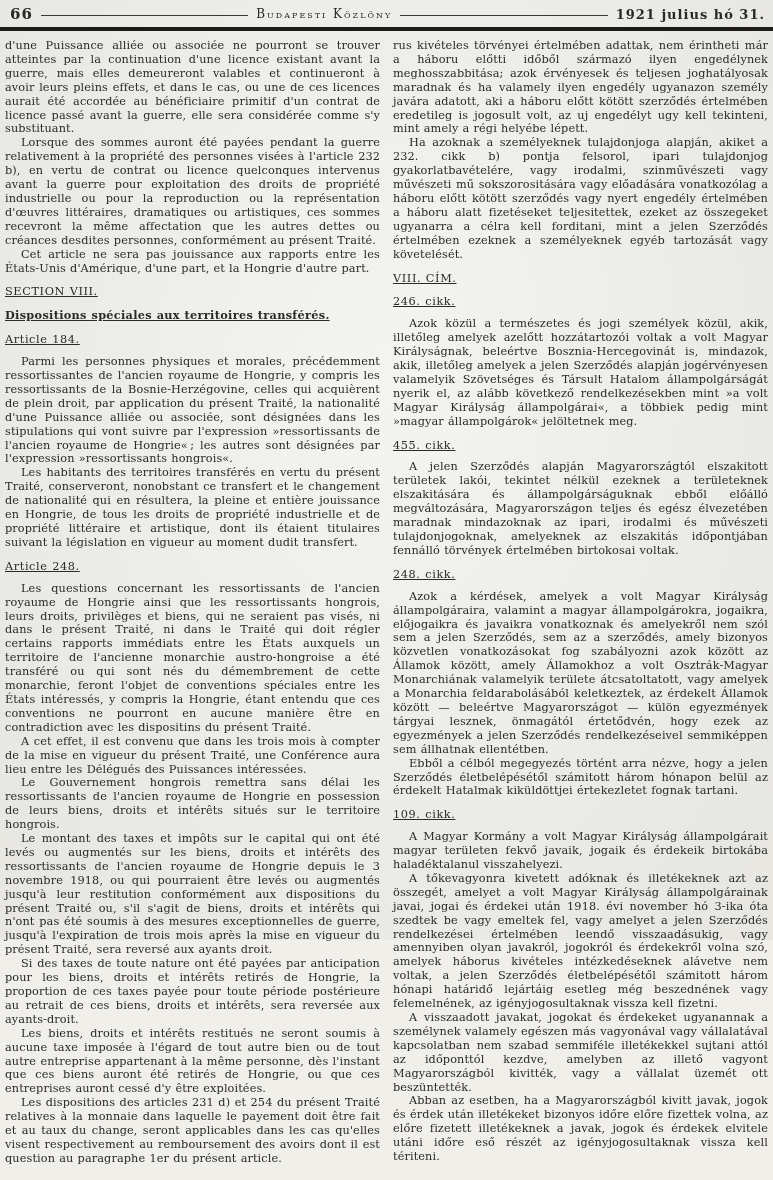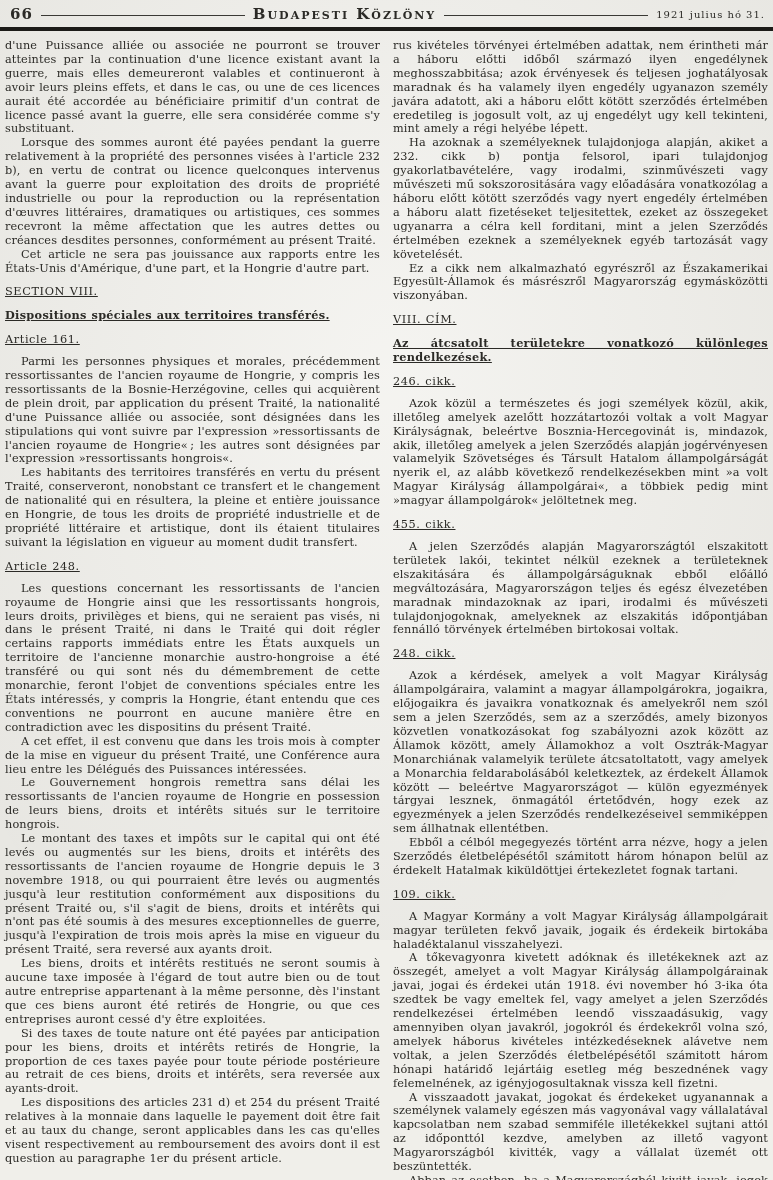--- a/index.html
+++ b/index.html
@@ -30,31 +30,32 @@
     letter-spacing: 1px;
     padding-left: 4px;
   }
   .masthead .rule-seg {
     flex: 1;
     height: 1px;
     background: #3a3935;
     margin-top: 2px;
   }
   .masthead .gazette-title {
-    font-size: 15px;
-    font-weight: bold;
+    font-size: 12px;
+    font-weight: normal;
     font-variant: small-caps;
     letter-spacing: 2px;
     white-space: nowrap;
   }
   .masthead .issue-date {
-    font-size: 10px;
+    font-size: 13px;
     letter-spacing: 1px;
     white-space: nowrap;
     padding-right: 2px;
+    font-weight: bold;
   }
   .head-bar {
     height: 4px;
     background: #1c1b18;
     margin: 1px 0 0 0;
   }
   
   .columns {
     display: flex;
     gap: 13px;
@@ -94,38 +95,36 @@
   </div>
   <div class="head-bar"></div>
 
   <div class="columns">
     <div class="col" id="left-col">
         <div class="p noindent">d'une Puissance alliée ou associée ne pourront se trouver atteintes par la continuation d'une licence existant avant la guerre, mais elles demeureront valables et continueront à avoir leurs pleins effets, et dans le cas, ou une de ces licences aurait été accordée au bénéficiaire primitif d'un contrat de licence passé avant la guerre, elle sera considérée comme s'y substituant.</div>
         <div class="p">Lorsque des sommes auront été payées pendant la guerre relativement à la propriété des personnes visées à l'article 232 b), en vertu de contrat ou licence quelconques intervenus avant la guerre pour exploitation des droits de propriété industrielle ou pour la reproduction ou la représentation d'œuvres littéraires, dramatiques ou artistiques, ces sommes recevront la même affectation que les autres dettes ou créances desdites personnes, conformément au présent Traité.</div>
         <div class="p">Cet article ne sera pas jouissance aux rapports entre les États-Unis d'Amérique, d'une part, et la Hongrie d'autre part.</div>
         <div class="h">SECTION VIII.</div>
         <div class="h bold">Dispositions spéciales aux territoires transférés.</div>
-        <div class="h">Article 161.</div>
+        <div class="h">Article 184.</div>
         <div class="p">Parmi les personnes physiques et morales, précédemment ressortissantes de l'ancien royaume de Hongrie, y compris les ressortissants de la Bosnie-Herzégovine, celles qui acquièrent de plein droit, par application du présent Traité, la nationalité d'une Puissance alliée ou associée, sont désignées dans les stipulations qui vont suivre par l'expression »ressortissants de l'ancien royaume de Hongrie« ; les autres sont désignées par l'expression »ressortissants hongrois«.</div>
         <div class="p">Les habitants des territoires transférés en vertu du présent Traité, conserveront, nonobstant ce transfert et le changement de nationalité qui en résultera, la pleine et entière jouissance en Hongrie, de tous les droits de propriété industrielle et de propriété littéraire et artistique, dont ils étaient titulaires suivant la législation en vigueur au moment dudit transfert.</div>
         <div class="h">Article 248.</div>
         <div class="p">Les questions concernant les ressortissants de l'ancien royaume de Hongrie ainsi que les ressortissants hongrois, leurs droits, privilèges et biens, qui ne seraient pas visés, ni dans le présent Traité, ni dans le Traité qui doit régler certains rapports immédiats entre les États auxquels un territoire de l'ancienne monarchie austro-hongroise a été transféré ou qui sont nés du démembrement de cette monarchie, feront l'objet de conventions spéciales entre les États intéressés, y compris la Hongrie, étant entendu que ces conventions ne pourront en aucune manière être en contradiction avec les dispositins du présent Traité.</div>
         <div class="p">A cet effet, il est convenu que dans les trois mois à compter de la mise en vigueur du présent Traité, une Conférence aura lieu entre les Délégués des Puissances intéressées.</div>
         <div class="p">Le Gouvernement hongrois remettra sans délai les ressortissants de l'ancien royaume de Hongrie en possession de leurs biens, droits et intérêts situés sur le territoire hongrois.</div>
         <div class="p">Le montant des taxes et impôts sur le capital qui ont été levés ou augmentés sur les biens, droits et intérêts des ressortissants de l'ancien royaume de Hongrie depuis le 3 novembre 1918, ou qui pourraient être levés ou augmentés jusqu'à leur restitution conformément aux dispositions du présent Traité ou, s'il s'agit de biens, droits et intérêts qui n'ont pas été soumis à des mesures exceptionnelles de guerre, jusqu'à l'expiration de trois mois après la mise en vigueur du présent Traité, sera reversé aux ayants droit.</div>
+        <div class="p">Si des taxes de toute nature ont été payées par anticipation pour les biens, droits et intérêts retirés de Hongrie, la proportion de ces taxes payée pour toute période postérieure au retrait de ces biens, droits et intérêts, sera reversée aux ayants-droit.</div>
         <div class="p">Les biens, droits et intérêts restitués ne seront soumis à aucune taxe imposée à l'égard de tout autre bien ou de tout autre entreprise appartenant à la même personne, dès l'instant que ces biens auront été retirés de Hongrie, ou que ces entreprises auront cessé d'y être exploitées.</div>
-        <div class="p">Si des taxes de toute nature ont été payées par anticipation pour les biens, droits et intérêts retirés de Hongrie, la proportion de ces taxes payée pour toute période postérieure au retrait de ces biens, droits et intérêts, sera reversée aux ayants-droit.</div>
         <div class="p">Les dispositions des articles 231 d) et 254 du présent Traité relatives à la monnaie dans laquelle le payement doit être fait et au taux du change, seront applicables dans les cas qu'elles visent respectivement au remboursement des avoirs dont il est question au paragraphe 1er du présent article.</div>
       </div>
     <div class="col" id="right-col">
         <div class="p noindent">rus kivételes törvényei értelmében adattak, nem érintheti már a háboru előtti időből származó ilyen engedélynek meghosszabbitása; azok érvényesek és teljesen joghatályosak maradnak és ha valamely ilyen engedély ugyanazon személy javára adatott, aki a háboru előtt kötött szerződés értelmében eredetileg is jogosult volt, az uj engedélyt ugy kell tekinteni, mint amely a régi helyébe lépett.</div>
         <div class="p">Ha azoknak a személyeknek tulajdonjoga alapján, akiket a 232. cikk b) pontja felsorol, ipari tulajdonjog gyakorlatbavételére, vagy irodalmi, szinművészeti vagy művészeti mű sokszorositására vagy előadására vonatkozólag a háboru előtt kötött szerződés vagy nyert engedély értelmében a háboru alatt fizetéseket teljesitettek, ezeket az összegeket ugyanarra a célra kell forditani, mint a jelen Szerződés értelmében ezeknek a személyeknek egyéb tartozását vagy követelését.</div>
-        <div class="p">Ez a cikk nem alkalmazható egyrészről az Északamerikai Egyesült-Államok és másrészről Magyarország egymásközötti viszonyában.</div>
         <div class="h">VIII. CÍM.</div>
-        <div class="h bold">Az átcsatolt területekre vonatkozó különleges rendelkezések.</div>
         <div class="h">246. cikk.</div>
         <div class="p">Azok közül a természetes és jogi személyek közül, akik, illetőleg amelyek azelőtt hozzátartozói voltak a volt Magyar Királyságnak, beleértve Bosznia-Hercegovinát is, mindazok, akik, illetőleg amelyek a jelen Szerződés alapján jogérvényesen valamelyik Szövetséges és Társult Hatalom állampolgárságát nyerik el, az alább következő rendelkezésekben mint »a volt Magyar Királyság állampolgárai«, a többiek pedig mint »magyar állampolgárok« jelöltetnek meg.</div>
         <div class="h">455. cikk.</div>
         <div class="p">A jelen Szerződés alapján Magyarországtól elszakitott területek lakói, tekintet nélkül ezeknek a területeknek elszakitására és állampolgárságuknak ebből előálló megváltozására, Magyarországon teljes és egész élvezetében maradnak mindazoknak az ipari, irodalmi és művészeti tulajdonjogoknak, amelyeknek az elszakitás időpontjában fennálló törvények értelmében birtokosai voltak.</div>
         <div class="h">248. cikk.</div>
         <div class="p">Azok a kérdések, amelyek a volt Magyar Királyság állampolgáraira, valamint a magyar állampolgárokra, jogaikra, előjogaikra és javaikra vonatkoznak és amelyekről nem szól sem a jelen Szerződés, sem az a szerződés, amely bizonyos közvetlen vonatkozásokat fog szabályozni azok között az Államok között, amely Államokhoz a volt Osztrák-Magyar Monarchiának valamelyik területe átcsatoltatott, vagy amelyek a Monarchia feldarabolásából keletkeztek, az érdekelt Államok között — beleértve Magyarországot — külön egyezmények tárgyai lesznek, önmagától értetődvén, hogy ezek az egyezmények a jelen Szerződés rendelkezéseivel semmiképpen sem állhatnak ellentétben.</div>
         <div class="p">Ebből a célból megegyezés történt arra nézve, hogy a jelen Szerződés életbelépésétől számitott három hónapon belül az érdekelt Hatalmak kiküldöttjei értekezletet fognak tartani.</div>
         <div class="h">109. cikk.</div>
         <div class="p">A Magyar Kormány a volt Magyar Királyság állampolgárait magyar területen fekvő javaik, jogaik és érdekeik birtokába haladéktalanul visszahelyezi.</div>
         <div class="p">A tőkevagyonra kivetett adóknak és illetékeknek azt az összegét, amelyet a volt Magyar Királyság állampolgárainak javai, jogai és érdekei után 1918. évi november hó 3-ika óta szedtek be vagy emeltek fel, vagy amelyet a jelen Szerződés rendelkezései értelmében leendő visszaadásukig, vagy amennyiben olyan javakról, jogokról és érdekekről volna szó, amelyek háborus kivételes intézkedéseknek alávetve nem voltak, a jelen Szerződés életbelépésétől számitott három hónapi határidő lejártáig esetleg még beszednének vagy felemelnének, az igényjogosultaknak vissza kell fizetni.</div>

